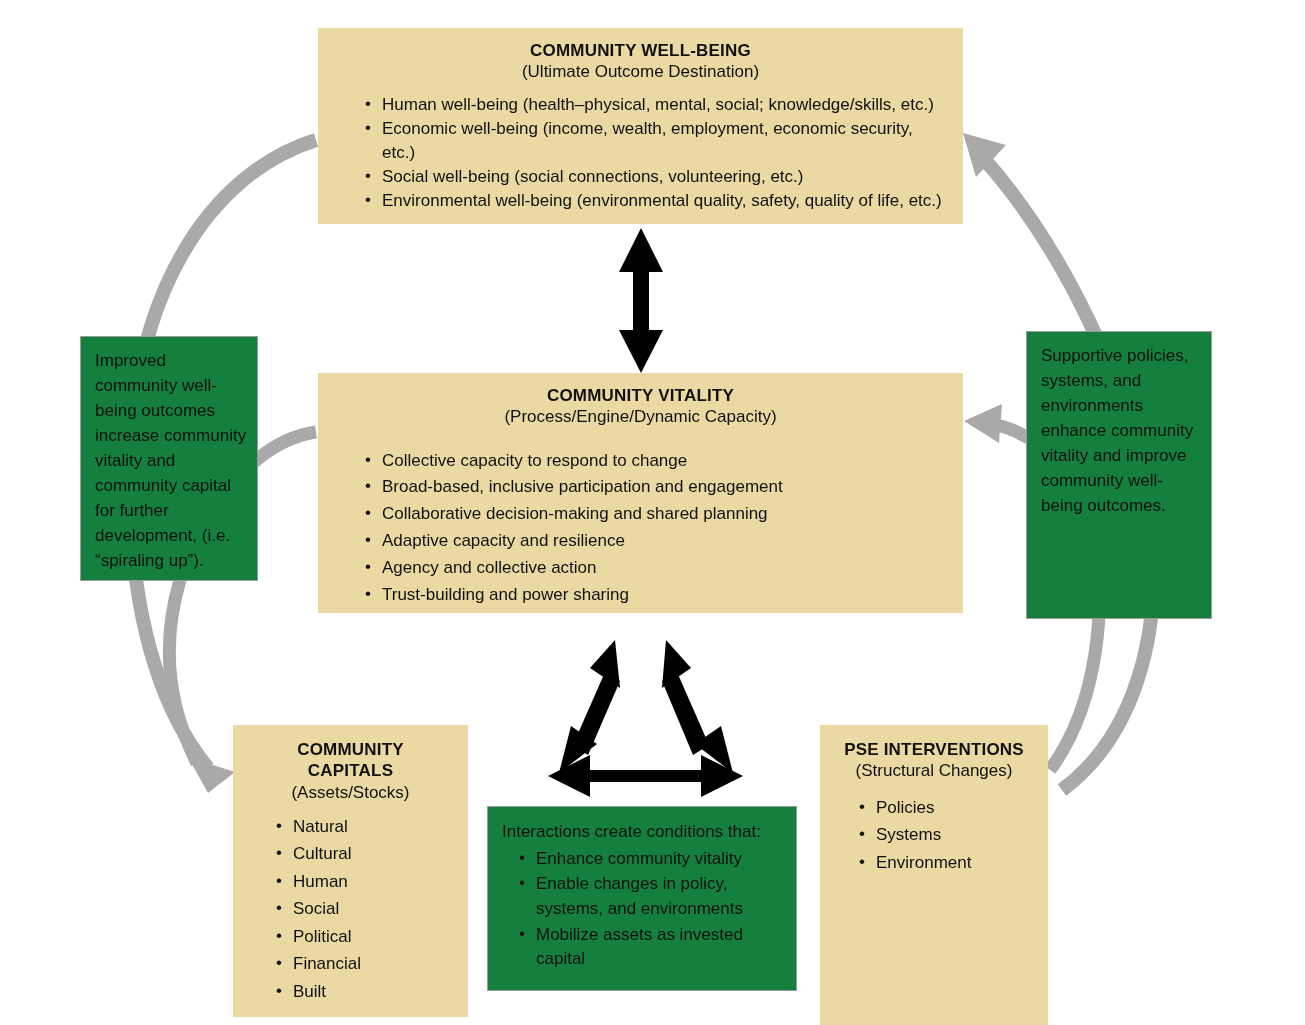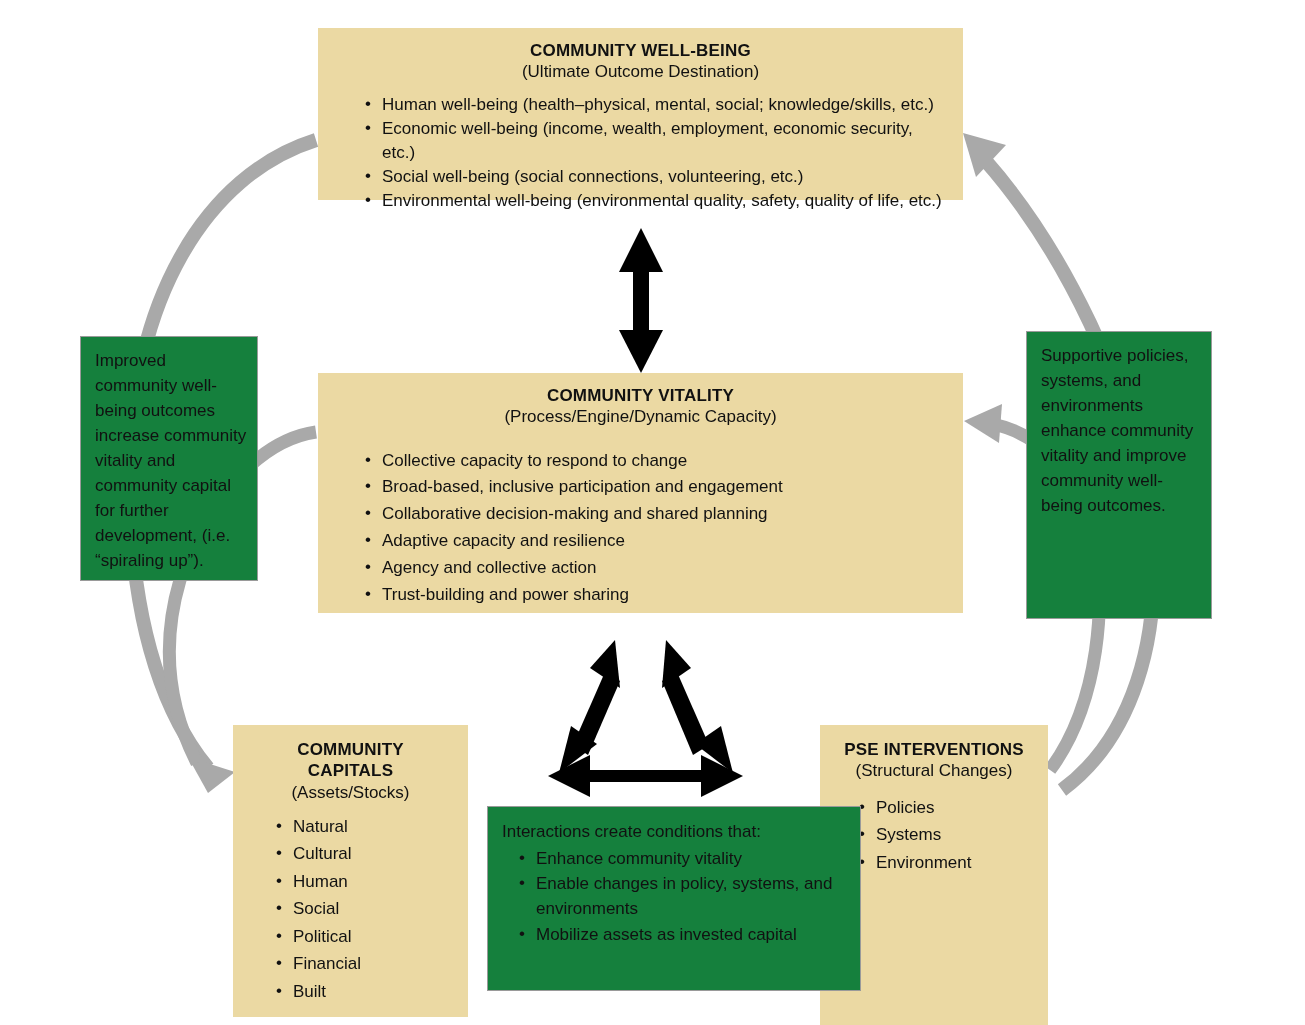--- a/index.html
+++ b/index.html
@@ -72,21 +72,21 @@
     left: 5px;
     top: -1px;
     font-size: 17px;
   }
 
   
   #box-wellbeing {
     left: 318px;
     top: 28px;
     width: 645px;
-    height: 172px;
+    height: 196px;
     padding: 12px 14px 0 14px;
   }
   #box-wellbeing .hdr { margin-bottom: 10px; }
   #box-wellbeing ul.blist { margin-left: 28px; }
 
   
   #box-vitality {
     left: 318px;
     top: 373px;
     width: 645px;
@@ -146,21 +146,21 @@
   #box-note-right p {
     margin: 0;
     font-size: 17px;
     line-height: 1.47;
   }
 
   
   #box-interactions {
     left: 487px;
     top: 806px;
-    width: 374px;
+    width: 310px;
     height: 185px;
     padding: 13px 10px 0 14px;
   }
   #box-interactions .lead {
     margin: 0 0 2px 0;
     font-size: 17px;
     line-height: 1.45;
   }
   #box-interactions ul.blist { margin-left: 12px; }
   #box-interactions ul.blist li { line-height: 1.45; margin-bottom: 1px; }

